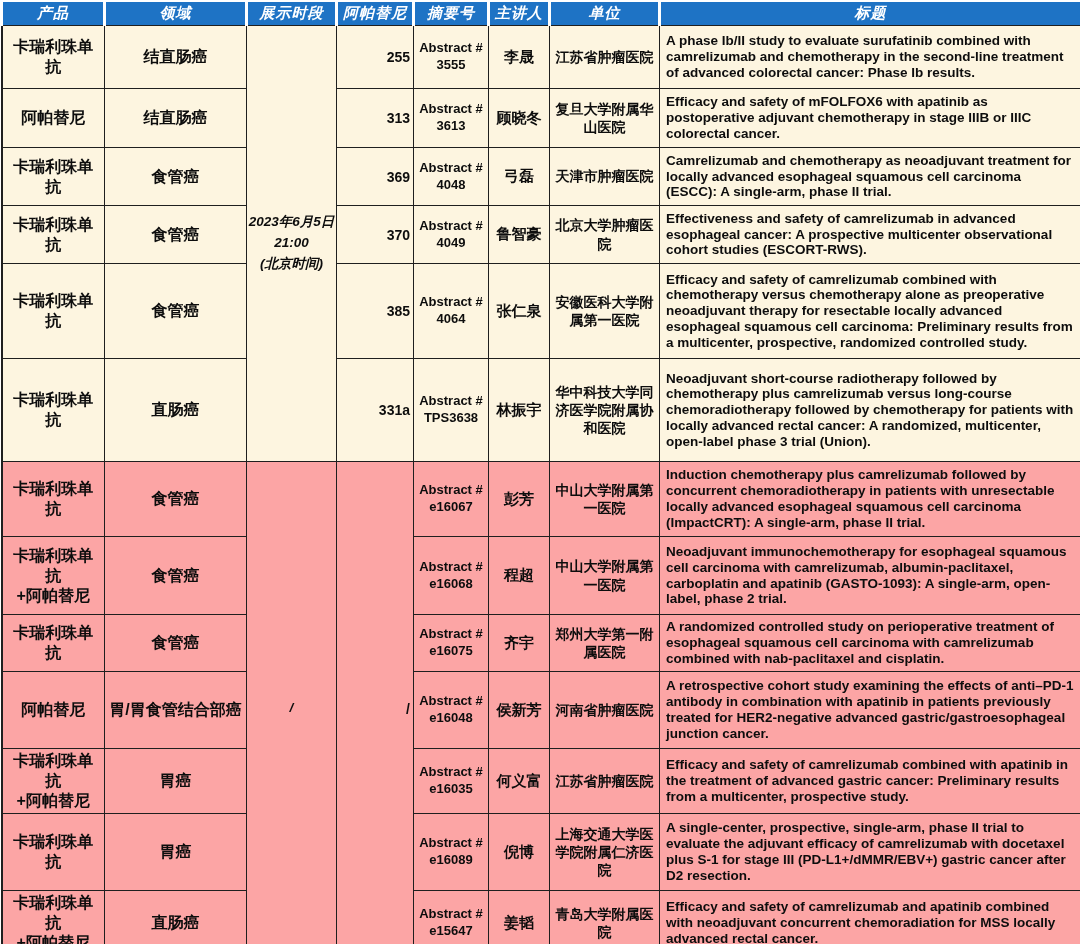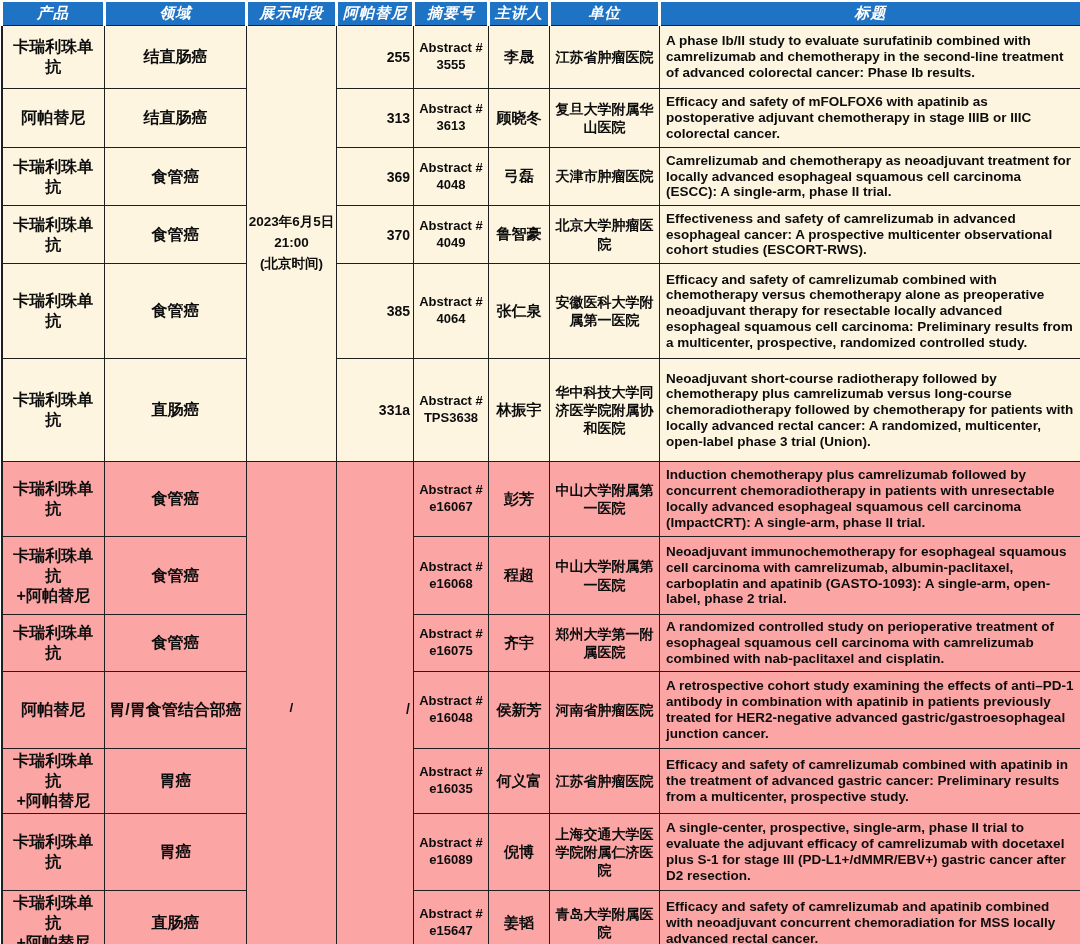--- a/index.html
+++ b/index.html
@@ -22,21 +22,21 @@
     border-top:2px solid #ffffff; border-bottom:1px solid #1f1f1f;
     padding:2px 0; height:18px; text-align:center; vertical-align:middle;
   }
   td {
     border:1px solid #1f1f1f; text-align:center; vertical-align:middle;
     font-weight:bold; color:#0d0d0d; padding:2px 3px;
   }
   tr.s1 td { background:#FDF5E0; }
   tr.s2 td { background:#fca5a5; }
   td.product, td.field { font-size:16px; line-height:1.25; white-space:pre-line; }
-  td.period  { font-size:13.5px; line-height:1.55; white-space:pre-line; padding:0; }
+  td.period  { font-size:13.5px; line-height:1.55; white-space:pre-line; padding:0;font-style:italic; }
   td.poster  { font-size:14px;text-align:right; }
   td.abs     { font-size:13px; line-height:1.3; padding:4px 0; }
   td.abs span{ display:block; white-space:nowrap; }
   td.presenter { font-size:15px; line-height:1.25; }
   td.inst    { font-size:14px; line-height:1.3; padding:2px 2px;margin-left:17px; }
   td.title   { text-align:left; font-size:13.5px; line-height:1.17; padding:2px 6px;margin-left:27px; }
   tr.hr{height:21px;font-style:italic;}
   tr.r1{height:63px;} tr.r2{height:59px;} tr.r3{height:58px;} tr.r4{height:58px;}
   tr.r5{height:95px;} tr.r6{height:103px;} tr.r7{height:75px;} tr.r8{height:78px;}
   tr.r9{height:57px;} tr.r10{height:77px;} tr.r11{height:62px;} tr.r12{height:77px;}

